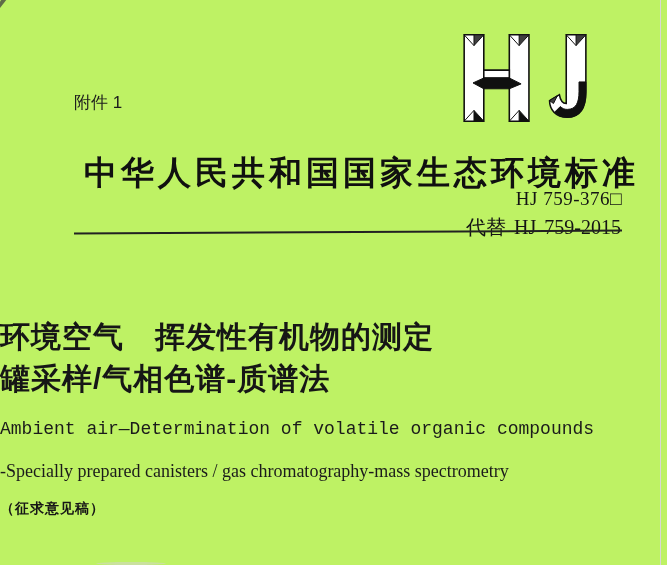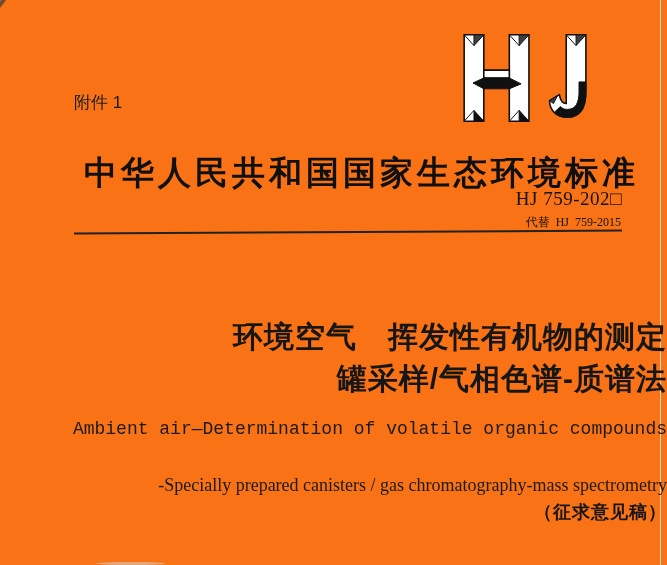--- a/index.html
+++ b/index.html
@@ -1,20 +1,20 @@
 <!DOCTYPE html>
 <html><head>
 <meta charset="utf-8">
 <style>
   html, body { margin: 0; padding: 0; background: #ffffff; }
   .page {
     position: relative;
     width: 667px;
     height: 565px;
-    background: #f97316;
+    background: #bef264;
     overflow: hidden;
     font-family: "Liberation Serif", "DejaVu Serif", serif;
     color: #1a1a1a;
   }
   
   .corner-mark {
     position: absolute;
     left: -3px; top: -6px;
     width: 4px; height: 24px;
     background: #3f3f3f;
@@ -61,57 +61,57 @@
   .std-no {
     position: absolute;
     right: 45px; top: 188px;
     font-size: 19px;
     letter-spacing: 0.5px;
     color: #141414;
   }
   .replaces {
     position: absolute;
     right: 46px; top: 214px;
-    font-size: 12px;
+    font-size: 20px;
     word-spacing: 3px;
     color: #141414;
   }
   .rule {
     position: absolute;
     left: 74px; top: 231px;
     width: 548px; height: 2px;
     background: #222222;
     transform: rotate(-0.3deg);
   }
   .centered {
     position: absolute;
     left: 0; width: 667px;
-    text-align: right;
+    text-align: left;
     white-space: nowrap;
   }
   .title-cn {
     font-family: "Liberation Sans", "DejaVu Sans", sans-serif;
     font-weight: 700;
     font-size: 30px;
     letter-spacing: 1px;
     color: #161616;
   }
   .title-cn.l1 { top: 317px; }
   .title-cn.l2 { top: 359px; }
   .title-en {
     font-size: 18px;
     color: #1b1b1b;
   }
   .title-en.l1 { top: 419px; font-family: Liberation Mono, monospace; }
-  .title-en.l2 { top: 461px; margin-top: 14px; }
+  .title-en.l2 { top: 461px; }
   .draft {
     top: 500px;
     font-family: "Liberation Sans", "DejaVu Sans", sans-serif;
     font-weight: 600;
-    font-size: 18px;
+    font-size: 14px;
     letter-spacing: 1px;
     color: #161616;
   }
 </style>
 </head>
 <body>
 
 <div class="page">
 
   <div class="corner-mark"></div>
@@ -142,21 +142,21 @@
       <path d="M116,10 L136,10 L136,68 C136,86 129,94 117,94 C105,94 99,86 99,77 L109,71 C110,77 112,80 116,80 Z" fill="#ffffff"></path>
       <path d="M136,58 L136,68 C136,86 129,94 117,94 C111,94 107,92 104,89 L110,83 C112,85 114,86 117,86 C126,86 129,79 129,68 L129,58 Z" fill="#101010" stroke-width="1"></path>
       <polygon points="126,10 136,10 126,21" fill="#3f3f3f" stroke-width="1"></polygon>
       <line x1="116" y1="10" x2="126" y2="21" stroke-width="1"></line>
       <polygon points="99,77 107,72 103,80" fill="#3f3f3f" stroke-width="1"></polygon>
     </g>
   </svg>
 
   <h1 class="heading">中华人民共和国国家生态环境标准</h1>
 
-  <div class="std-no">HJ 759-202□</div>
+  <div class="std-no">HJ 759-376□</div>
 
   <div class="replaces">代替 HJ 759-2015</div>
 
   <div class="rule"></div>
 
   <div class="centered title-cn l1">环境空气　挥发性有机物的测定</div>
 
   <div class="centered title-cn l2">罐采样/气相色谱-质谱法</div>
 
   <div class="centered title-en l1">Ambient air—Determination of volatile organic compounds</div>

